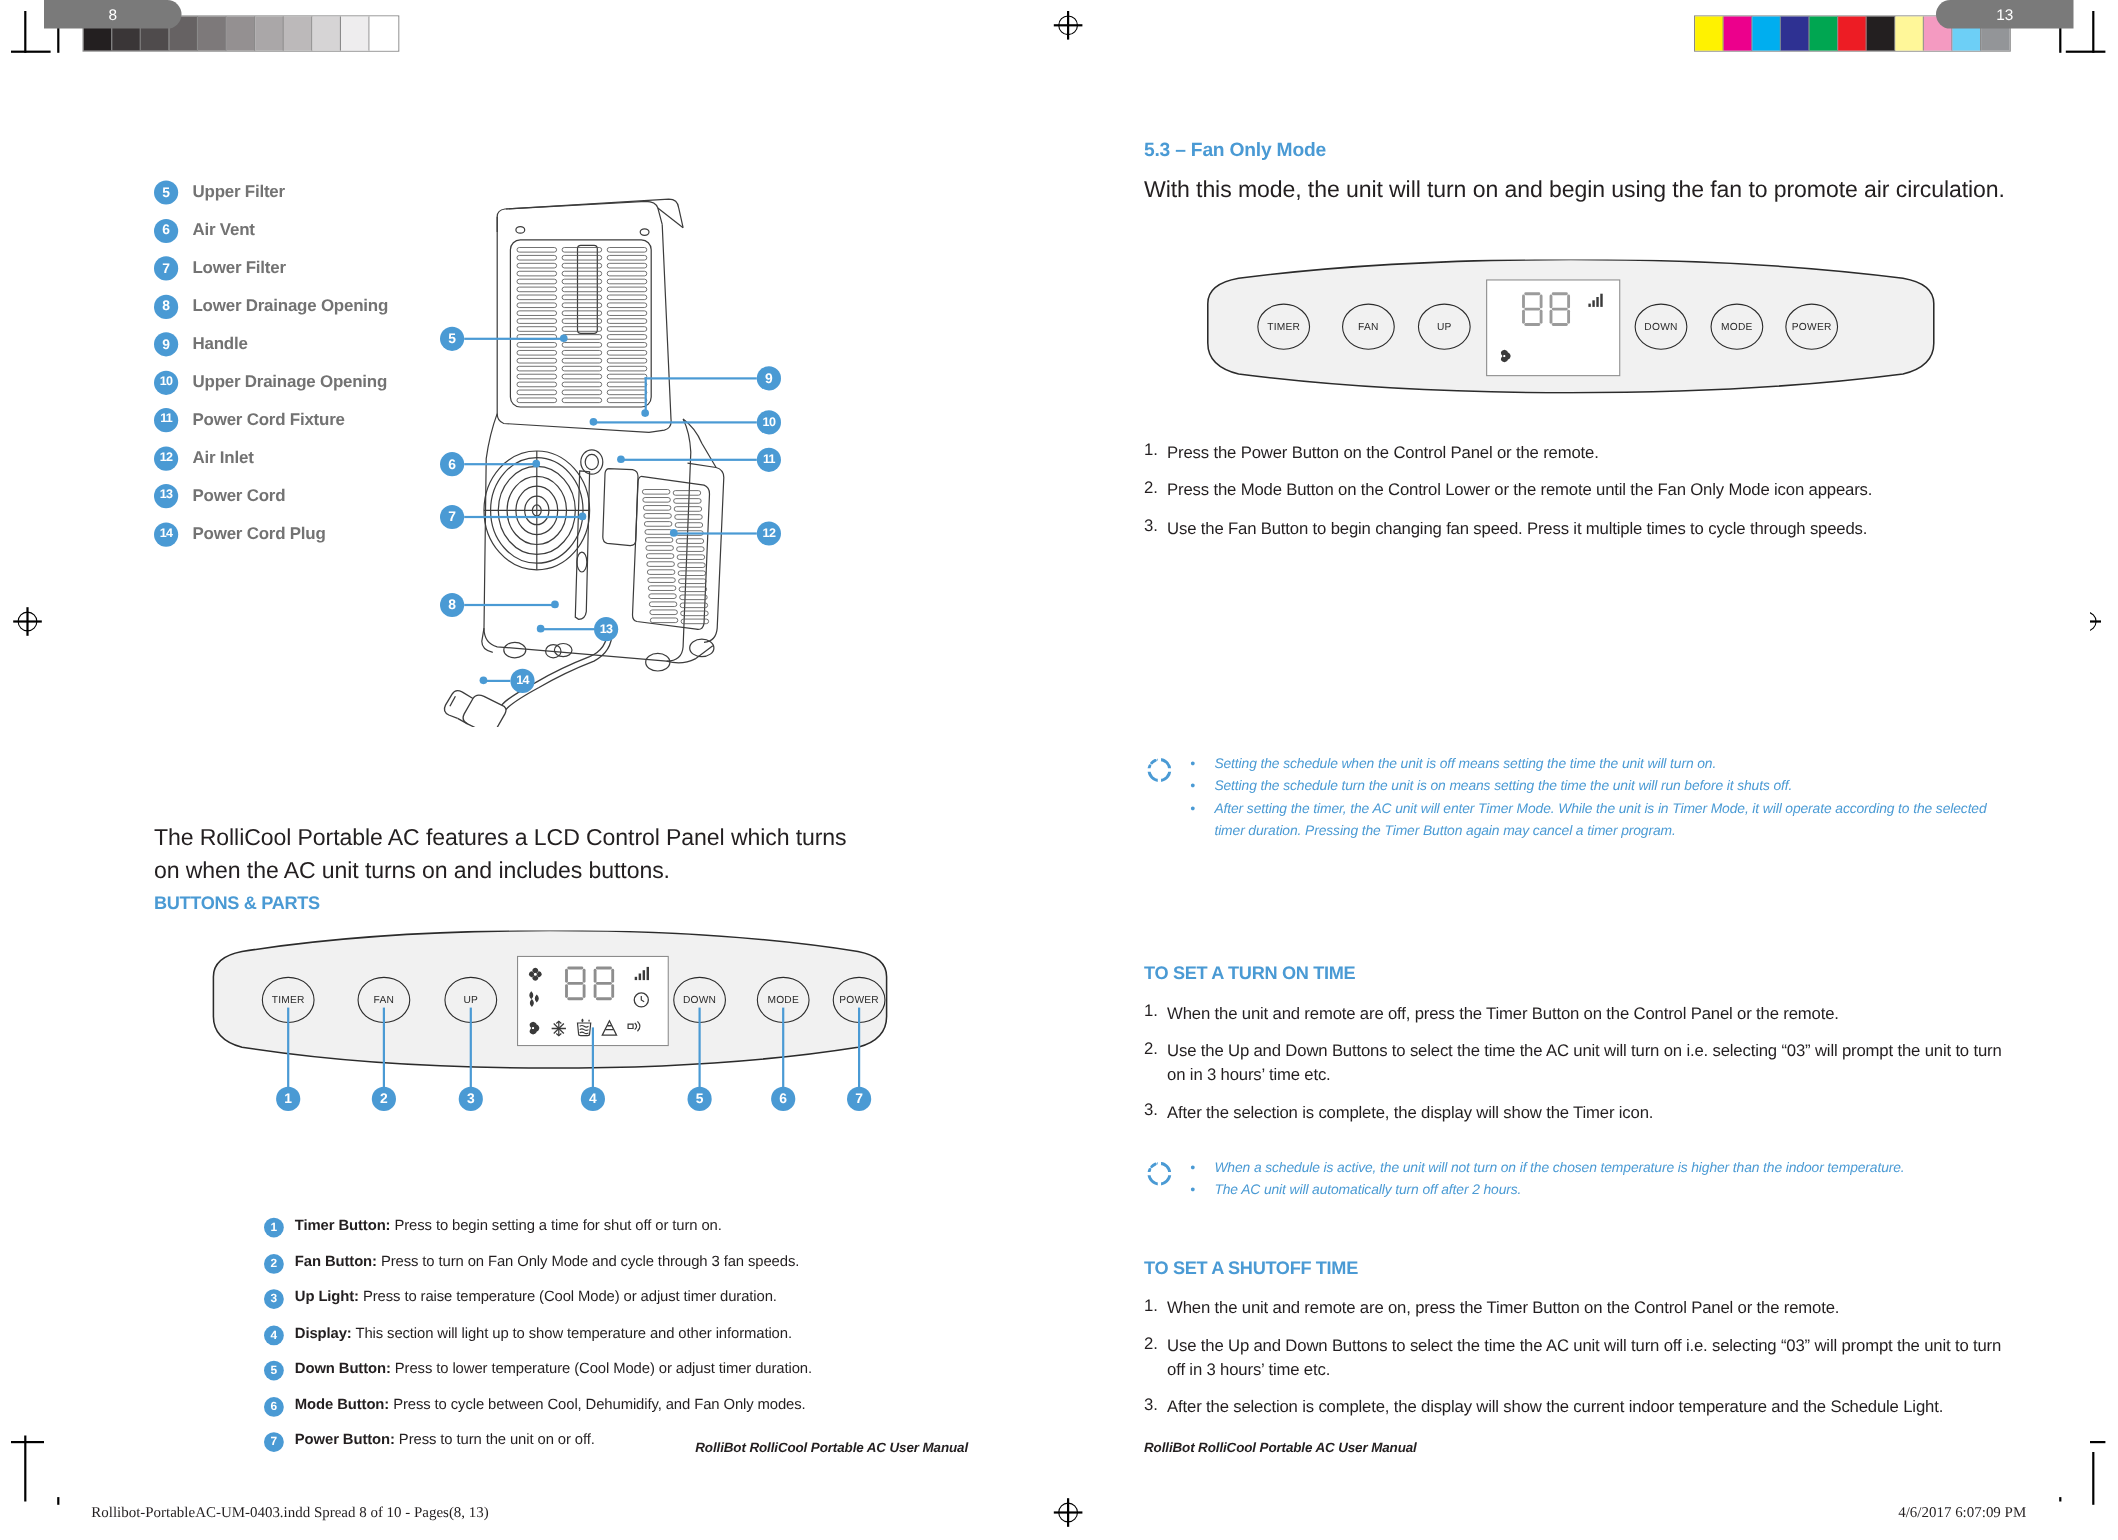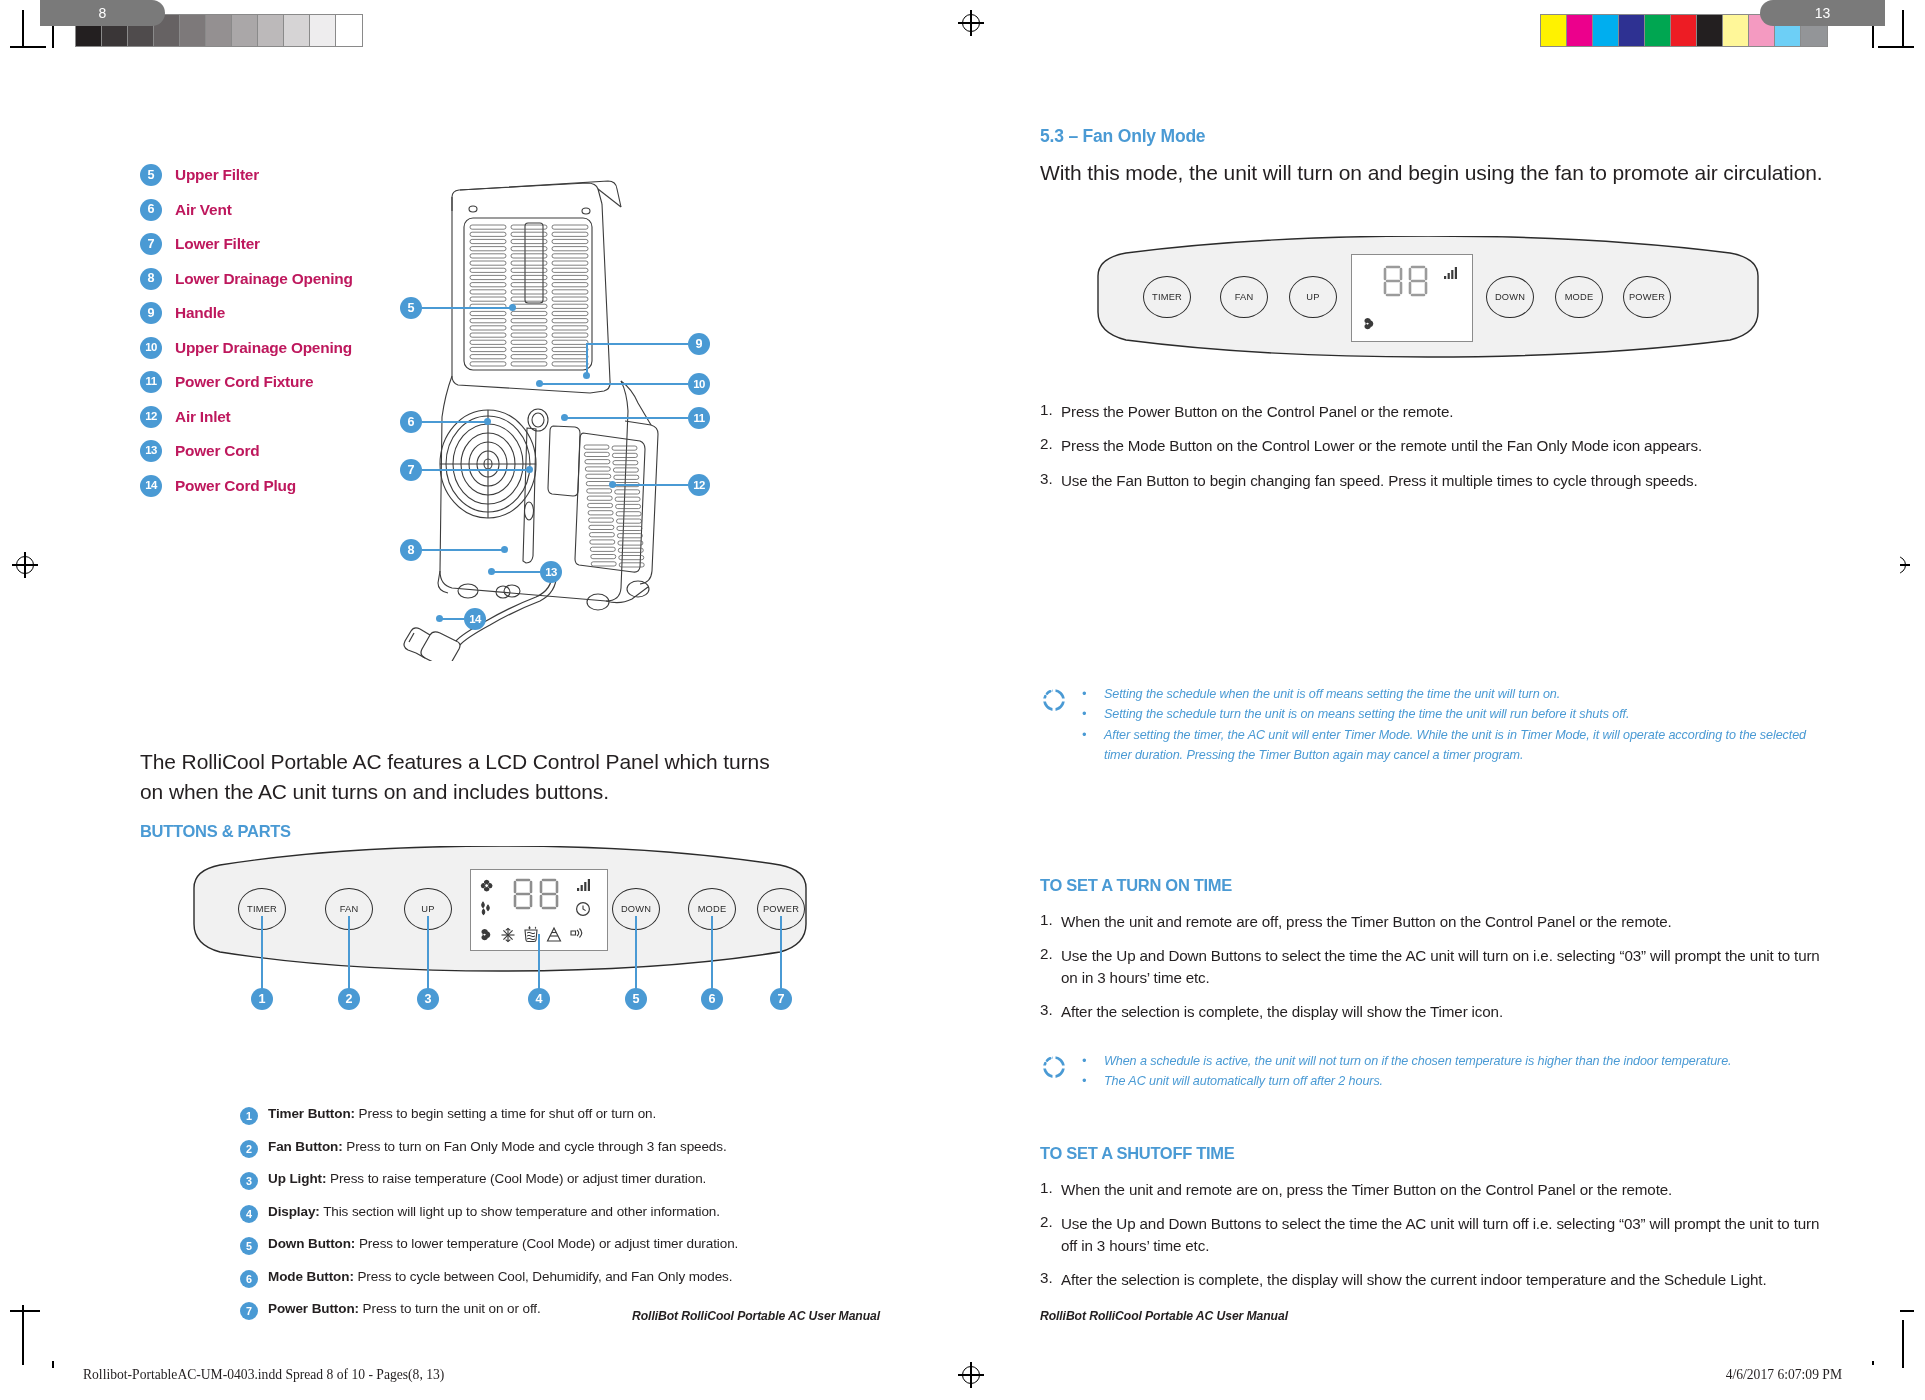--- a/index.html
+++ b/index.html
@@ -52,21 +52,21 @@
     flex: none;
     width: 22px; height: 22px; border-radius: 50%;
     background: #4a9ad4; color:#fff;
     font-size: 12.6px; font-weight: bold;
     display:flex; align-items:center; justify-content:center;
     line-height: 1;
   }
   .badge.b2 { font-size: 11.4px; letter-spacing:-0.6px; }
   .part-label {
     margin-left: 13px; font-size: 15.4px; font-weight: bold;
-    color: #be185d; letter-spacing: -0.2px;
+    color: #737373; letter-spacing: -0.2px;
   }
 
   
   .ac-diagram { position:absolute; left: 300px; top: 95px; width: 420px; height: 490px; }
 
   
   .cb {
     position:absolute; width: 22px; height: 22px; border-radius:50%;
     background:#4a9ad4; color:#fff; font-size:12.6px; font-weight:bold;
     display:flex; align-items:center; justify-content:center; z-index: 5;
@@ -453,21 +453,21 @@
       <div class="dot" style="left:148px; top:397px;"></div>
 
       
       <div class="cb two" style="left:124px; top:437px;">14</div>
       <div class="lead" style="left:100px; top:447px; width:24px;"></div>
       <div class="dot" style="left:96px; top:444px;"></div>
     </div>
 
     <div style="position:absolute; left:100px; top:660px; width:630px;">
       <div class="body-txt" style="margin-top:11px; width:630px;">The RolliCool Portable AC features a LCD Control Panel which turns on when the AC unit turns on and includes buttons.</div>
-      <div class="h-blue-caps" style="margin-top:15px;">BUTTONS &amp; PARTS</div>
+      <div class="h-blue-caps" style="margin-top:5px;">BUTTONS &amp; PARTS</div>
     </div>
 
     <div style="position:absolute; left:110px; top:770px; width:700px; height:140px;">
       <svg width="700" height="130" viewBox="0 0 700 130">
         <path d="M44 42 Q44 24 70 19 Q190 0 350 0 Q510 0 630 19 Q656 24 656 42 L656 78 Q656 99 630 106 Q510 125 350 125 Q190 125 70 106 Q44 99 44 78 Z" fill="#f1f1f1" stroke="#2b2b2b" stroke-width="1.4"></path>
       </svg>
 
       
       <div class="btn-oval" style="left:88px; top:42px; width:48px; height:42px;">
         <span>TIMER</span>

